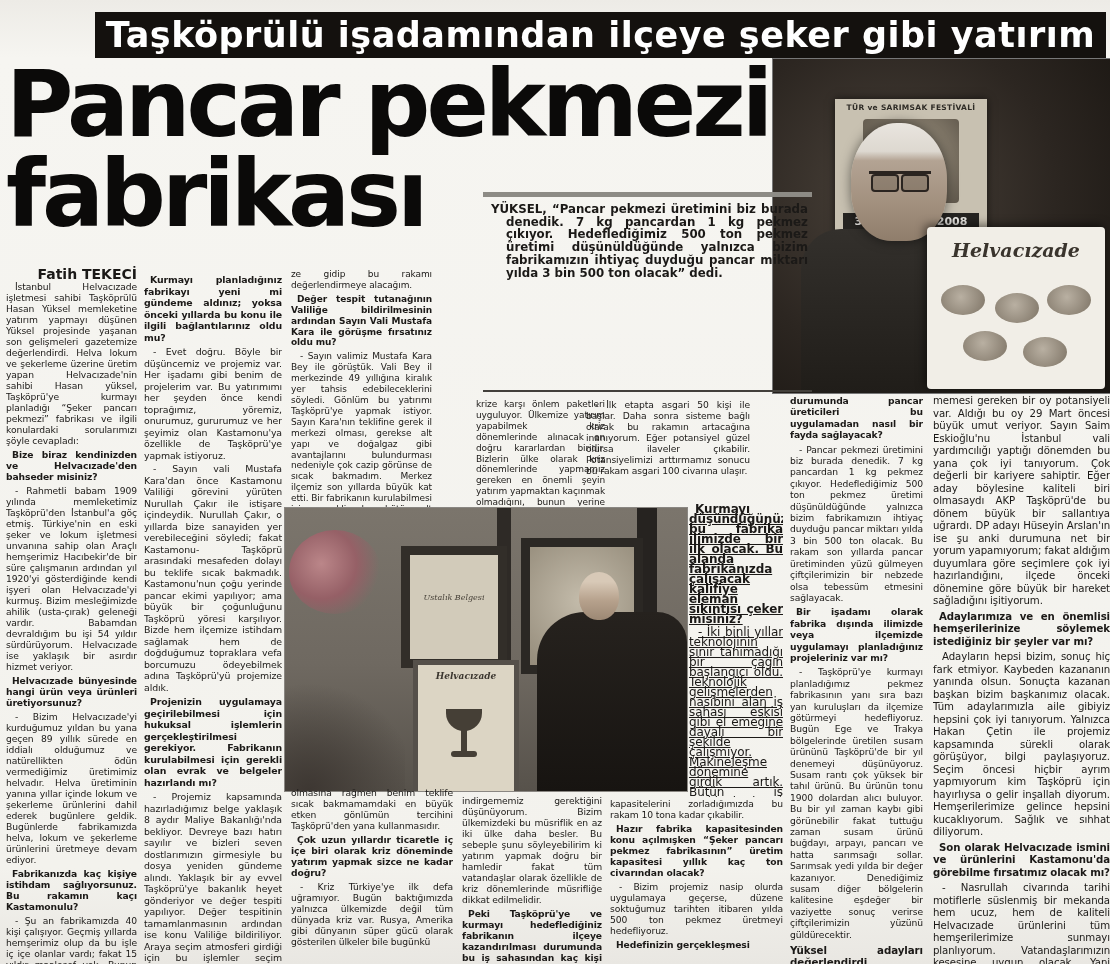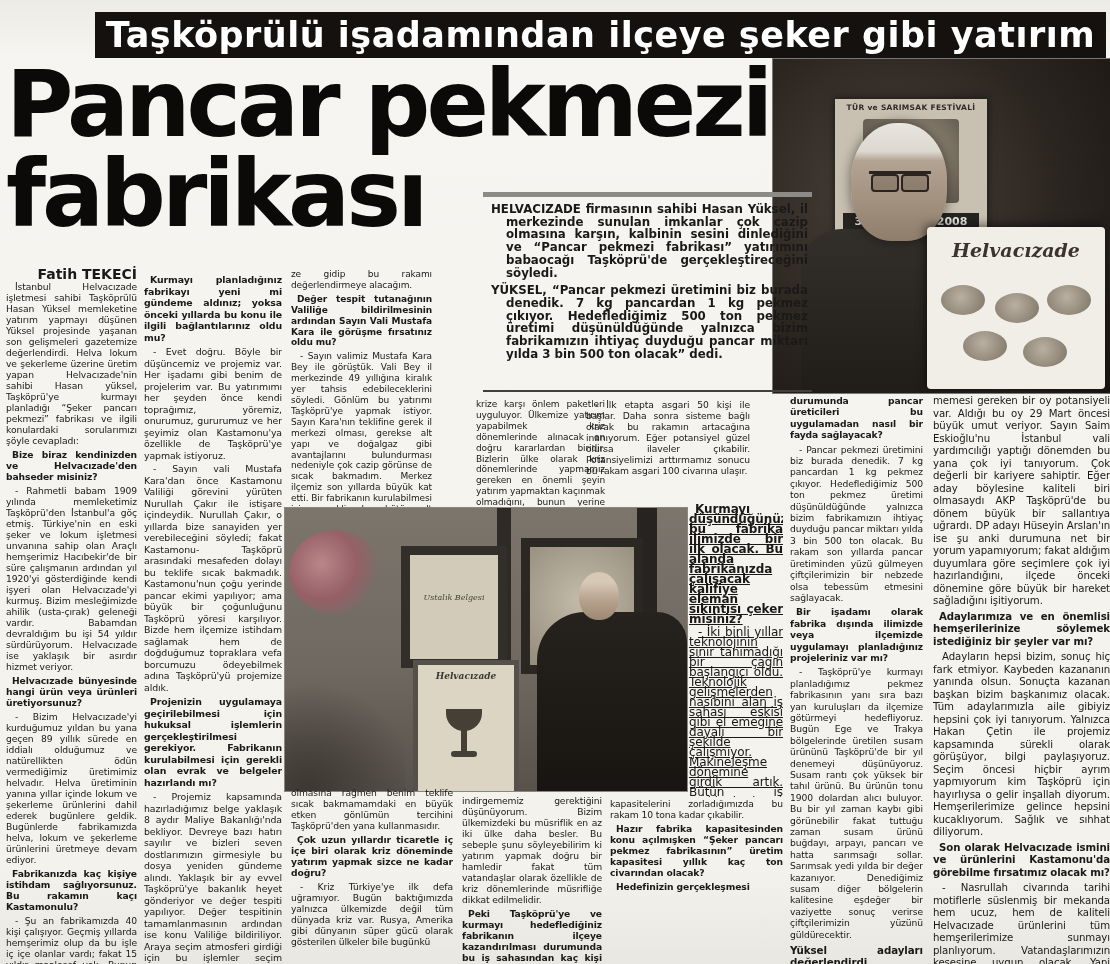--- a/index.html
+++ b/index.html
@@ -117,21 +117,20 @@
       <div class="pr-package-label">Helvacızade</div>
       <div class="pr-prod p1"></div>
       <div class="pr-prod p2"></div>
       <div class="pr-prod p3"></div>
       <div class="pr-prod p4"></div>
       <div class="pr-prod p5"></div>
     </div>
   </div>
 
   <div class="leadbox">
-    <p><b>HELVACIZADE</b> <span>firmasının sahibi Hasan Yüksel, il merkezinde sunulan imkanlar çok cazip olmasına karşın, kalbinin sesini dinlediğini ve “Pancar pekmezi fabrikası” yatırımını babaocağı Taşköprü'de gerçekleştireceğini söyledi.</span></p>
     <p><b>YÜKSEL,</b> <span>“Pancar pekmezi üretimini biz burada denedik. 7 kg pancardan 1 kg pekmez çıkıyor. Hedeflediğimiz 500 ton pekmez üretimi düşünüldüğünde yalnızca bizim fabrikamızın ihtiyaç duyduğu pancar miktarı yılda 3 bin 500 ton olacak” dedi.</span></p>
   </div>
 
   <div class="byline">Fatih TEKECİ</div>
 
   <div class="col" style="left:6px;top:281px;width:131px;height:683px;">
       <p class="para a">İstanbul Helvacızade işletmesi sahibi Taşköprülü Hasan Yüksel memleketine yatırım yapmayı düşünen Yüksel projesinde yaşanan son gelişmeleri gazetemize değerlendirdi. Helva lokum ve şekerleme üzerine üretim yapan Helvacızade'nin sahibi Hasan yüksel, Taşköprü'ye kurmayı planladığı “Şeker pancarı pekmezi” fabrikası ve ilgili konulardaki sorularımızı şöyle cevapladı:</p>
       <p class="para q">Bize biraz kendinizden ve Helvacızade'den bahseder misiniz?</p>
       <p class="para a">- Rahmetli babam 1909 yılında memleketimiz Taşköprü'den İstanbul'a göç etmiş. Türkiye'nin en eski şeker ve lokum işletmesi unvanına sahip olan Araçlı hemşerimiz Hacıbekir'de bir süre çalışmanın ardından yıl 1920'yi gösterdiğinde kendi işyeri olan Helvacızade'yi kurmuş. Bizim mesleğimizde ahilik (usta-çırak) geleneği vardır. Babamdan devraldığım bu işi 54 yıldır sürdürüyorum. Helvacızade ise yaklaşık bir asırdır hizmet veriyor.</p>
       <p class="para q">Helvacızade bünyesinde hangi ürün veya ürünleri üretiyorsunuz?</p>
@@ -193,20 +192,21 @@
     </div>
 
   <div class="col" style="left:462px;top:795px;width:140px;height:169px;">
       <p class="para cont">indirgememiz gerektiğini düşünüyorum. Bizim ülkemizdeki bu müsriflik en az iki ülke daha besler. Bu sebeple şunu söyleyebilirim ki yatırım yapmak doğru bir hamledir fakat tüm vatandaşlar olarak özellikle de kriz dönemlerinde müsrifliğe dikkat edilmelidir.</p>
       <p class="para q">Peki Taşköprü'ye ve kurmayı hedeflediğiniz fabrikanın ilçeye kazandırılması durumunda bu iş sahasından kaç kişi istihdam sağlayacak?</p>
     </div>
 
   <div class="col" style="left:610px;top:798px;width:173px;height:166px;">
       <p class="para cont">kapasitelerini zorladığımızda bu rakam 10 tona kadar çıkabilir.</p>
       <p class="para q">Hazır fabrika kapasitesinden konu açılmışken “Şeker pancarı pekmez fabrikasının” üretim kapasitesi yıllık kaç ton civarından olacak?</p>
+      <p class="para a">- Bizim projemiz nasip olurda uygulamaya geçerse, düzene soktuğumuz tarihten itibaren yılda 500 ton pekmez üretmeyi hedefliyoruz.</p>
       <p class="para q">Hedefinizin gerçekleşmesi</p>
     </div>
 
   <div class="col r1" style="left:790px;top:395px;width:133px;height:703px;">
       <p class="para qcont">durumunda pancar üreticileri bu uygulamadan nasıl bir fayda sağlayacak?</p>
       <p class="para a">- Pancar pekmezi üretimini biz burada denedik. 7 kg pancardan 1 kg pekmez çıkıyor. Hedeflediğimiz 500 ton pekmez üretimi düşünüldüğünde yalnızca bizim fabrikamızın ihtiyaç duyduğu pancar miktarı yılda 3 bin 500 ton olacak. Bu rakam son yıllarda pancar üretiminden yüzü gülmeyen çiftçilerimizin bir nebzede olsa tebessüm etmesini sağlayacak.</p>
       <p class="para q">Bir işadamı olarak fabrika dışında ilimizde veya ilçemizde uygulamayı planladığınız projeleriniz var mı?</p>
       <p class="para a">- Taşköprü'ye kurmayı planladığımız pekmez fabrikasının yanı sıra bazı yan kuruluşları da ilçemize götürmeyi hedefliyoruz. Bugün Ege ve Trakya bölgelerinde üretilen susam ürününü Taşköprü'de bir yıl denemeyi düşünüyoruz. Susam rantı çok yüksek bir tahıl ürünü. Bu ürünün tonu 1900 dolardan alıcı buluyor. Bu bir yıl zaman kaybı gibi görünebilir fakat tuttuğu zaman susam ürünü buğdayı, arpayı, pancarı ve hatta sarımsağı sollar. Sarımsak yedi yılda bir değer kazanıyor. Denediğimiz susam diğer bölgelerin kalitesine eşdeğer bir vaziyette sonuç verirse çiftçilerimizin yüzünü güldürecektir.</p>
       <p class="para sub">Yüksel adayları değerlendirdi</p>
     </div>

